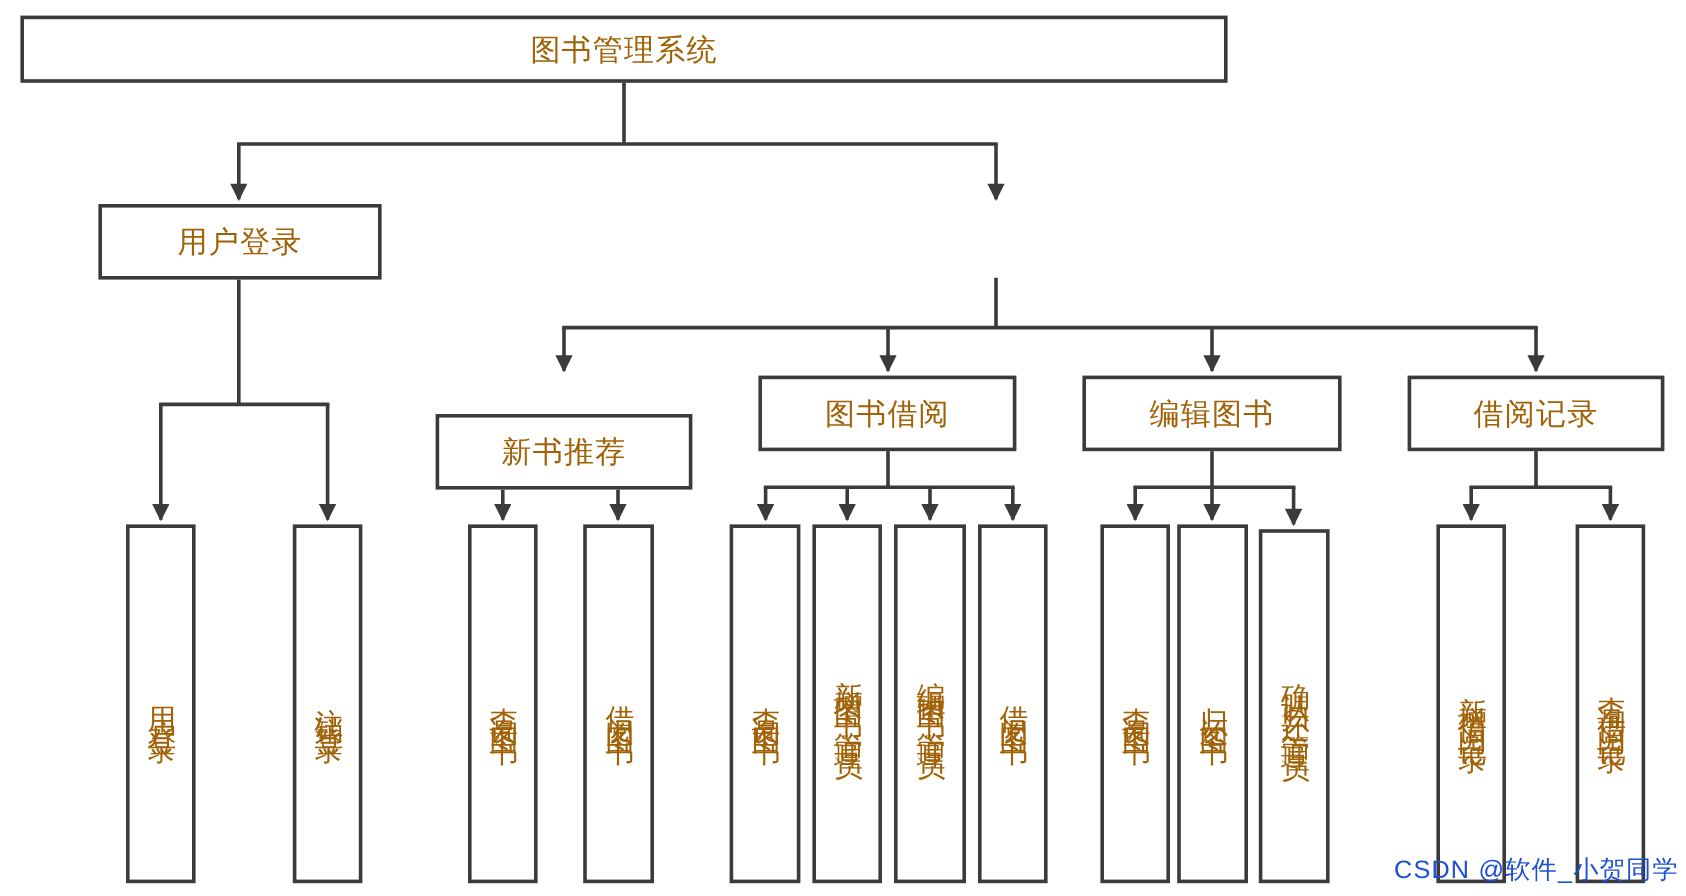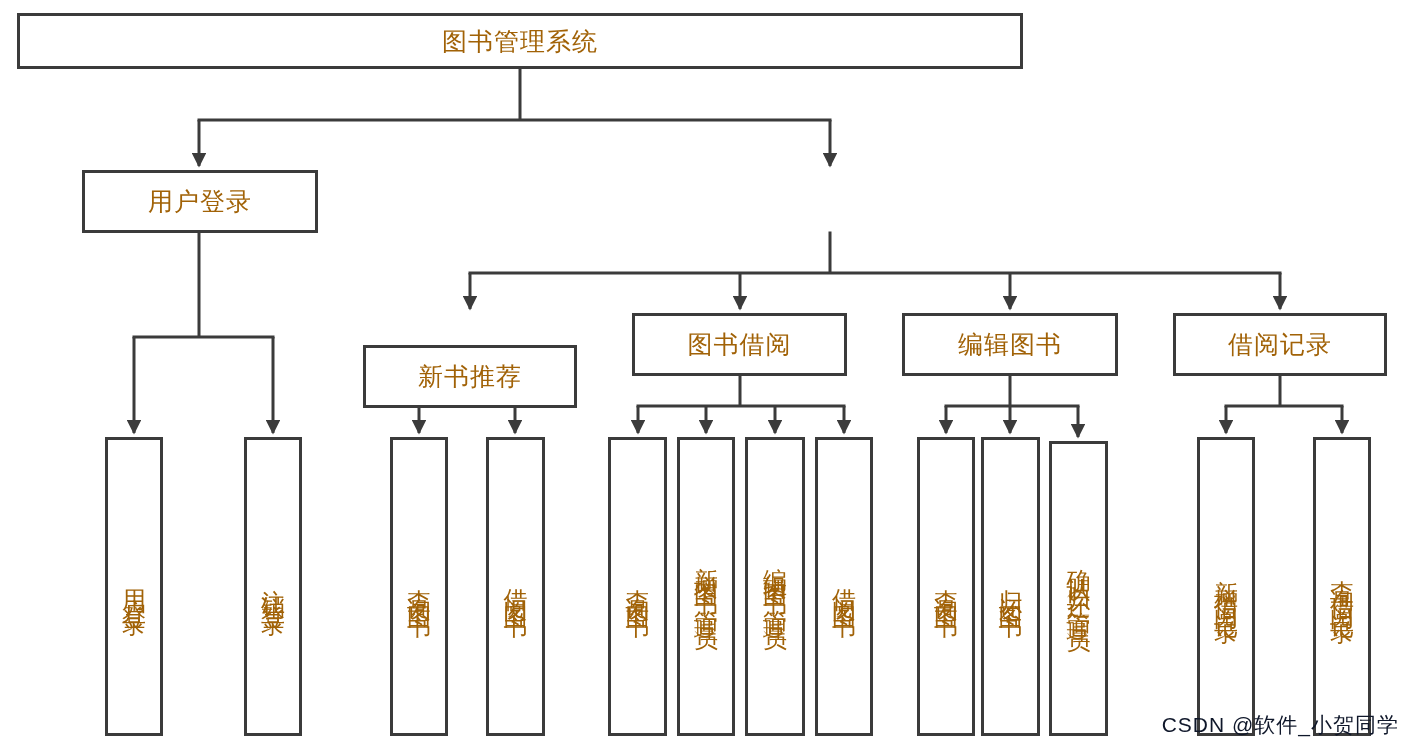--- a/index.html
+++ b/index.html
@@ -37,21 +37,21 @@
     font-size: 24px;
     letter-spacing: 8.5px;
     line-height: 1;
     white-space: nowrap;
   }
   .watermark {
     position: absolute;
     right: 6px;
     bottom: 8px;
     font-size: 21px;
-    color: #0f172a;
+    color: #1d4ed8;
     letter-spacing: 1px;
     white-space: nowrap;
   }
 </style>
 </head>
 <body>
 
 <div class="canvas">
 
   <svg class="connectors" viewBox="0 0 1405 747" xmlns="http://www.w3.org/2000/svg">

